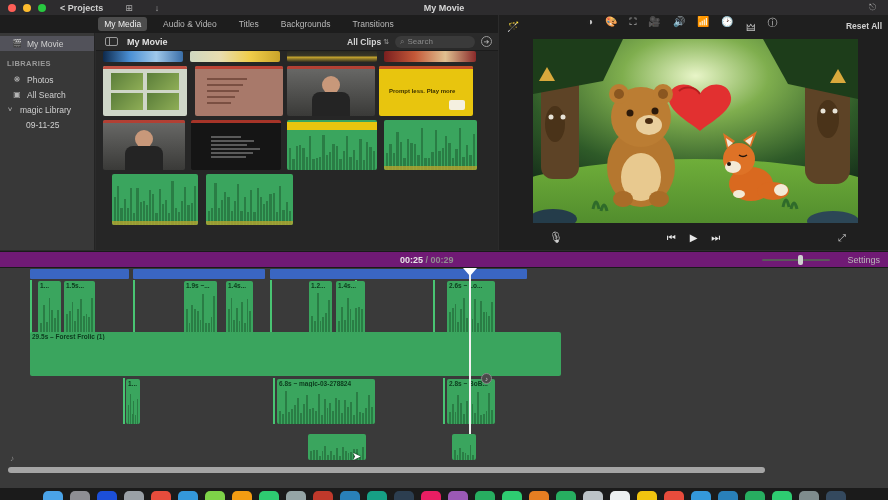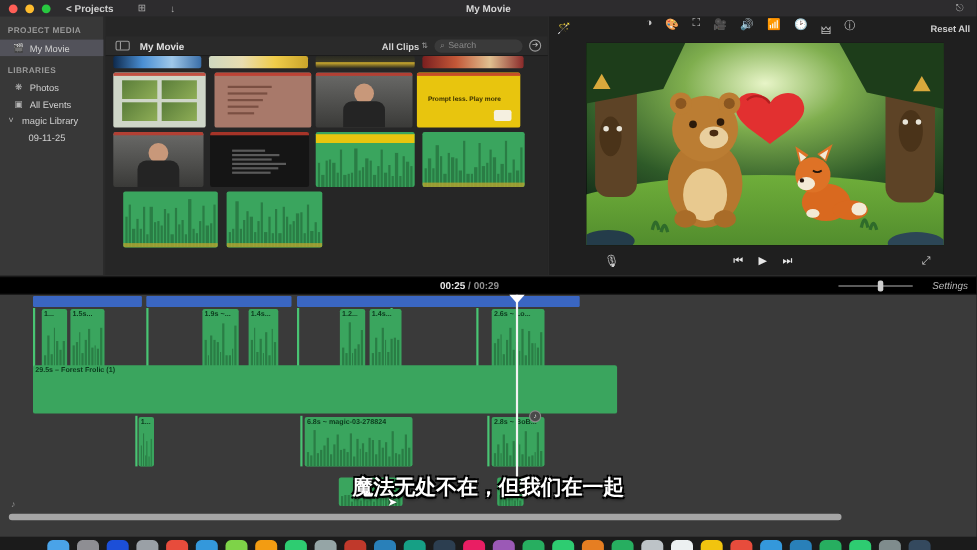--- a/index.html
+++ b/index.html
@@ -47,26 +47,26 @@
   .aico { color:#c4c4c4; font-size:10px; }
   .aico.active { color:#3f9bf4; }
   .reset-all { position:absolute; right:6px; color:#d0d0d0; font-size:8.5px; font-weight:bold; }
   .viewer { position:absolute; left:34px; top:24px; width:325px; height:184px; background:#050505; overflow:hidden; }
   .transport { position:absolute; left:0; top:210px; width:389px; height:25px; display:flex; align-items:center; }
   .mic { position:absolute; left:50px; color:#cfcfcf; font-size:11px; }
   .tp-center { position:absolute; left:0; right:0; display:flex; justify-content:center; gap:14px; color:#e8e8e8; font-size:10px; }
   .fullscreen { position:absolute; right:42px; color:#cfcfcf; font-size:10px; }
 
   
-  .tl-bar { position:absolute; left:0; top:251px; width:888px; height:17px; background:#000000; border-top:1px solid #1a1a1a; border-bottom:1px solid #1a1a1a; }
+  .tl-bar { position:absolute; left:0; top:251px; width:888px; height:17px; background:#701a75; border-top:1px solid #1a1a1a; border-bottom:1px solid #1a1a1a; }
   .timecode { position:absolute; left:400px; top:3px; font-size:9px; color:#e6e6e6; font-weight:bold; }
   .timecode .total { color:#8f8f8f; }
   .zoom-slider { position:absolute; right:58px; top:7px; width:68px; height:2px; background:#5a5a5a; border-radius:1px; }
   .zoom-thumb { position:absolute; left:36px; top:-4px; width:5px; height:10px; background:#cfcfcf; border-radius:2px; }
-  .settings-lbl { position:absolute; right:8px; top:3px; color:#b9b9b9; font-size:9px;font-style:italic; }
+  .settings-lbl { position:absolute; right:8px; top:3px; color:#b9b9b9; font-size:9px; }
 
   
   .timeline { position:absolute; left:0; top:268px; width:888px; height:220px; background:#3a3a3a; }
   .bluebar { position:absolute; top:1px; height:10px; background:#3a66c2; border-radius:1px; }
   .clip { position:absolute; background:#3aa55e; border-radius:2px; overflow:hidden; }
   .clip-label { position:absolute; left:2px; top:1px; font-size:6.5px; color:#0c3a1d; font-weight:bold; white-space:nowrap; overflow:hidden; max-width:95%; }
   .wave { position:absolute; left:0; right:0; bottom:0; top:10px; display:flex; align-items:flex-end; gap:1px; padding:0 2px; }
   .wave i { flex:1; background:#2a7d45; display:block; }
   .vline { position:absolute; width:2px; background:#49c473; }
   .playhead { position:absolute; left:469px; top:0; width:1.5px; height:166px; background:#f2f2f2; z-index:5; }
@@ -110,32 +110,39 @@
       <span class="sb-ico">🎬</span>
       <span>My Movie</span>
     </div>
     <div class="sb-head">LIBRARIES</div>
     <div class="sb-item">
       <span class="sb-ico">❋</span>
       <span>Photos</span>
     </div>
     <div class="sb-item">
       <span class="sb-ico">▣</span>
-      <span>All Events</span>
+      <span>All Search</span>
     </div>
     <div class="sb-item" style="padding-left:5px">
       <span class="sb-ico">˅</span>
       <span>magic Library</span>
     </div>
     <div class="sb-item sb-sub">
       <span>09-11-25</span>
     </div>
   </div>
 
   <div class="center-col">
+    <div class="tabs">
+        <span class="tab sel">My Media</span>
+        <span class="tab">Audio &amp; Video</span>
+        <span class="tab">Titles</span>
+        <span class="tab">Backgrounds</span>
+        <span class="tab">Transitions</span>
+      </div>
     <div class="media-head">
       <span class="panel-toggle"></span>
       <span class="media-title">My Movie</span>
       <span class="clips-filter">All Clips</span>
       <span class="filter-chev">⇅</span>
       <span class="search-box">
         <span>⌕</span>
         <span>Search</span>
       </span>
       <span class="go-circle">➔</span>
@@ -635,21 +642,20 @@
           <i style="height: 94.8005%;"></i>
           <i style="height: 31.74%;"></i>
         </div>
       </div>
       <div class="ph-tri"></div>
       <div class="playhead"></div>
       <div class="tl-scrollbar"></div>
       <span class="cursor">➤</span>
     </div>
 
-  <div class="subs sub-zh">魔法无处不在，但我们在一起</div>
 
   <div class="dock" id="dock">
       <i style="background: rgb(74, 163, 232);"></i>
       <i style="background: rgb(142, 142, 147);"></i>
       <i style="background: rgb(28, 79, 216);"></i>
       <i style="background: rgb(154, 160, 166);"></i>
       <i style="background: rgb(231, 76, 60);"></i>
       <i style="background: rgb(52, 152, 219);"></i>
       <i style="background: rgb(126, 211, 72);"></i>
       <i style="background: rgb(243, 156, 18);"></i>

